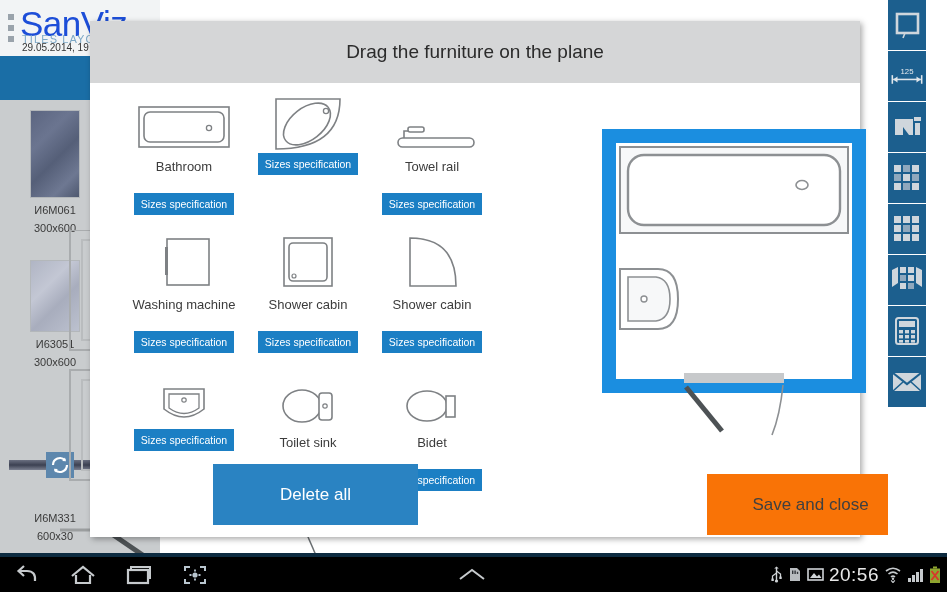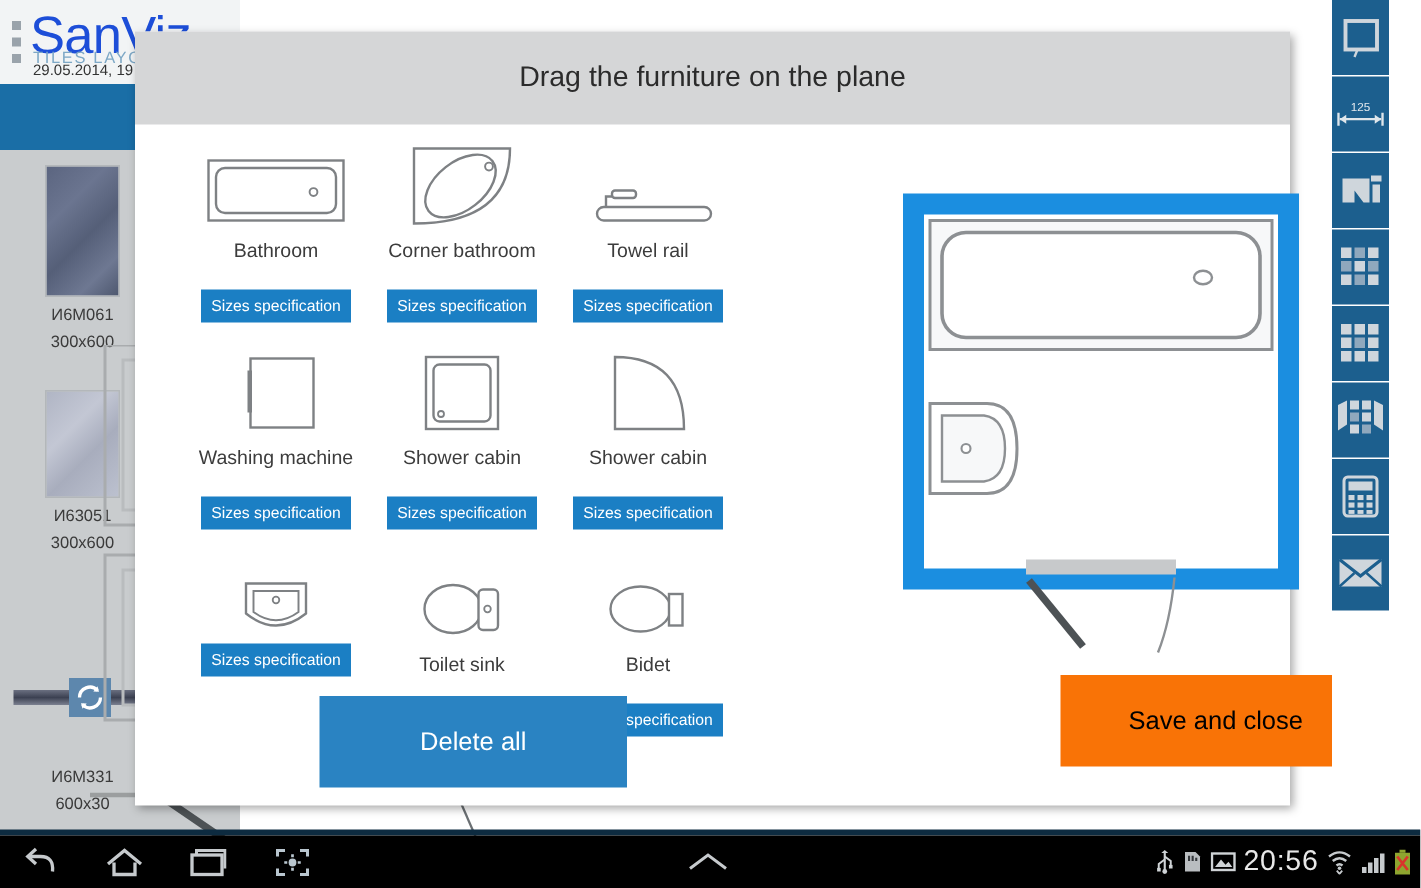--- a/index.html
+++ b/index.html
@@ -121,22 +121,22 @@
   
   #plan-area { position:absolute; left:500px; top:100px; width:300px; height:320px; }
 
   
   #delete-all-btn {
     position:absolute; left:123px; top:443px; width:205px; height:61px;
     background:#2a83c2; color:#ffffff; font-size:17px;
     display:flex; align-items:center; justify-content:center;
   }
   #save-close-btn {
-    position:absolute; left:617px; top:429px; width:207px; height:61px;
-    background:#f97306; color:#000000; font-size:17px;
+    position:absolute; left:617px; top:453px; width:207px; height:61px;
+    background:#f97306; color:#404040; font-size:17px;
     display:flex; align-items:center; justify-content:center;
   }
 
   
   #right-toolbar {
     position:absolute; right:0; top:0; width:59px; height:557px;
     background:#ffffff;
   }
   .tool-btn {
     position:relative; width:38px; height:50px; background:#1c5f8e;
@@ -252,21 +252,20 @@
         </div>
 
         <div class="furn-cell">
           <div class="furn-icon">
             <svg width="72" height="58" viewBox="0 0 72 58">
               <path d="M4 4 L68 4 Q68 54 4 54 Z" fill="#fff" stroke="#7e8184" stroke-width="1.6"></path>
               <ellipse cx="35" cy="29" rx="27" ry="16" fill="#fff" stroke="#7e8184" stroke-width="1.6" transform="rotate(-38 35 29)"></ellipse>
               <circle cx="54" cy="16" r="2.6" fill="#fff" stroke="#7e8184" stroke-width="1.3"></circle>
             </svg>
           </div>
-          <div class="furn-label">Corner bathroom</div>
           <div class="spec-btn">Sizes specification</div>
         </div>
 
         <div class="furn-cell">
           <div class="furn-icon">
             <svg width="92" height="34" viewBox="0 0 92 34">
               <rect x="12" y="19" width="76" height="9" rx="4.5" fill="#fff" stroke="#7e8184" stroke-width="1.6"></rect>
               <path d="M18 19 L18 12 L30 12" fill="none" stroke="#7e8184" stroke-width="1.6"></path>
               <rect x="22" y="8" width="16" height="5" rx="2" fill="#fff" stroke="#7e8184" stroke-width="1.6"></rect>
             </svg>

